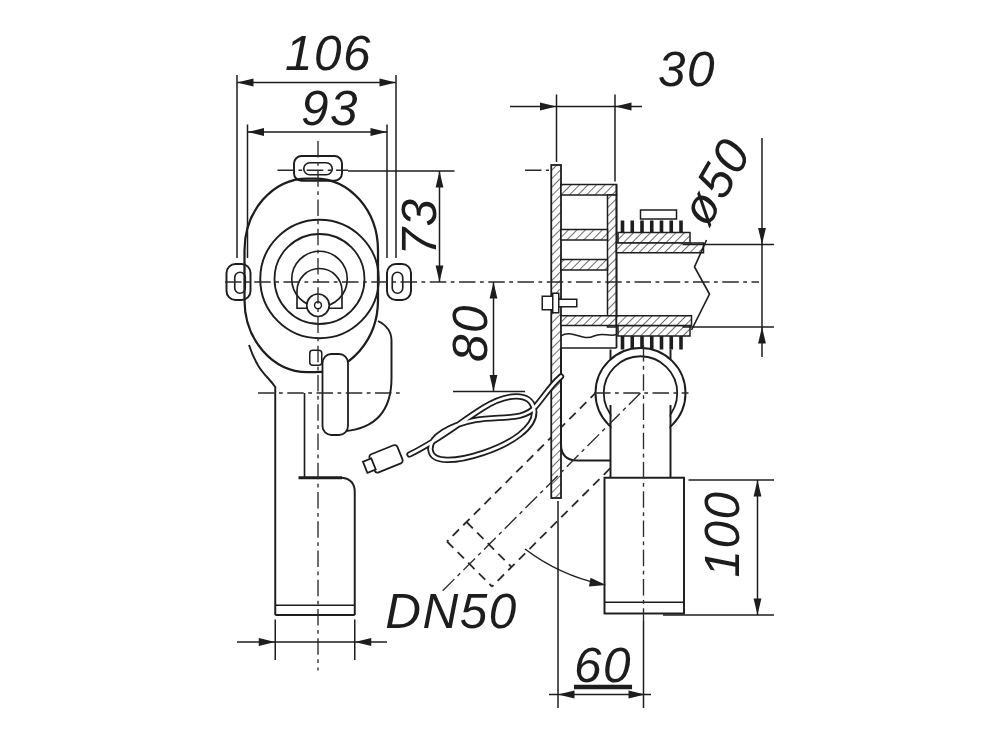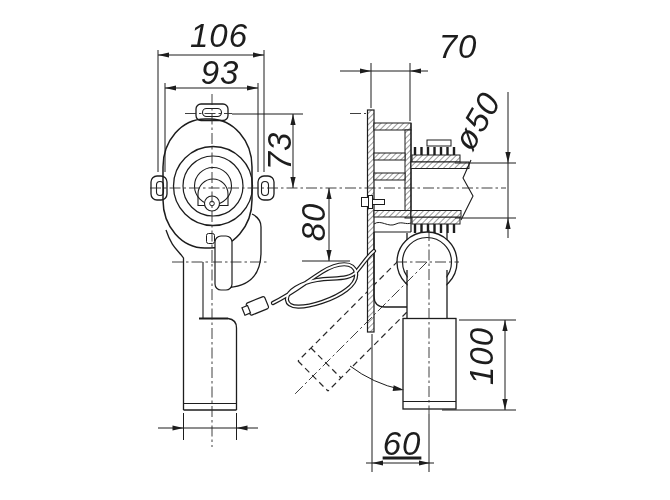--- a/index.html
+++ b/index.html
@@ -205,20 +205,21 @@
         <polygon points="505,410 502.4,399 507.6,399"></polygon>
     <polygon points="372,463 383,460.4 383,465.6"></polygon>
         <polygon points="430,463 419,460.4 419,465.6"></polygon>
     <polygon points="183.5,428 172.5,425.4 172.5,430.6"></polygon>
         <polygon points="236.5,428 247.5,425.4 247.5,430.6"></polygon>
   </g>
 </svg>
 
 <span class="dim" style="left:219px;top:35px;">106</span>
 <span class="dim" style="left:220px;top:72px;">93</span>
-<span class="dim" style="left:458px;top:46px;">70</span>
+<span class="dim" style="left:458px;top:46px;">30</span>
 <span class="dim rot60" style="left:477px;top:121px;">ø50</span>
 <span class="dim rot90" style="left:279px;top:151px;">73</span>
 <span class="dim rot90" style="left:313px;top:222px;">80</span>
 <span class="dim rot90" style="left:481px;top:356px;">100</span>
 <span class="dim" style="left:402px;top:443px;text-decoration:underline;">60</span>
+<span class="dim" style="left:301px;top:407px;">DN50</span>
 
 </div>
 
 </body></html>

